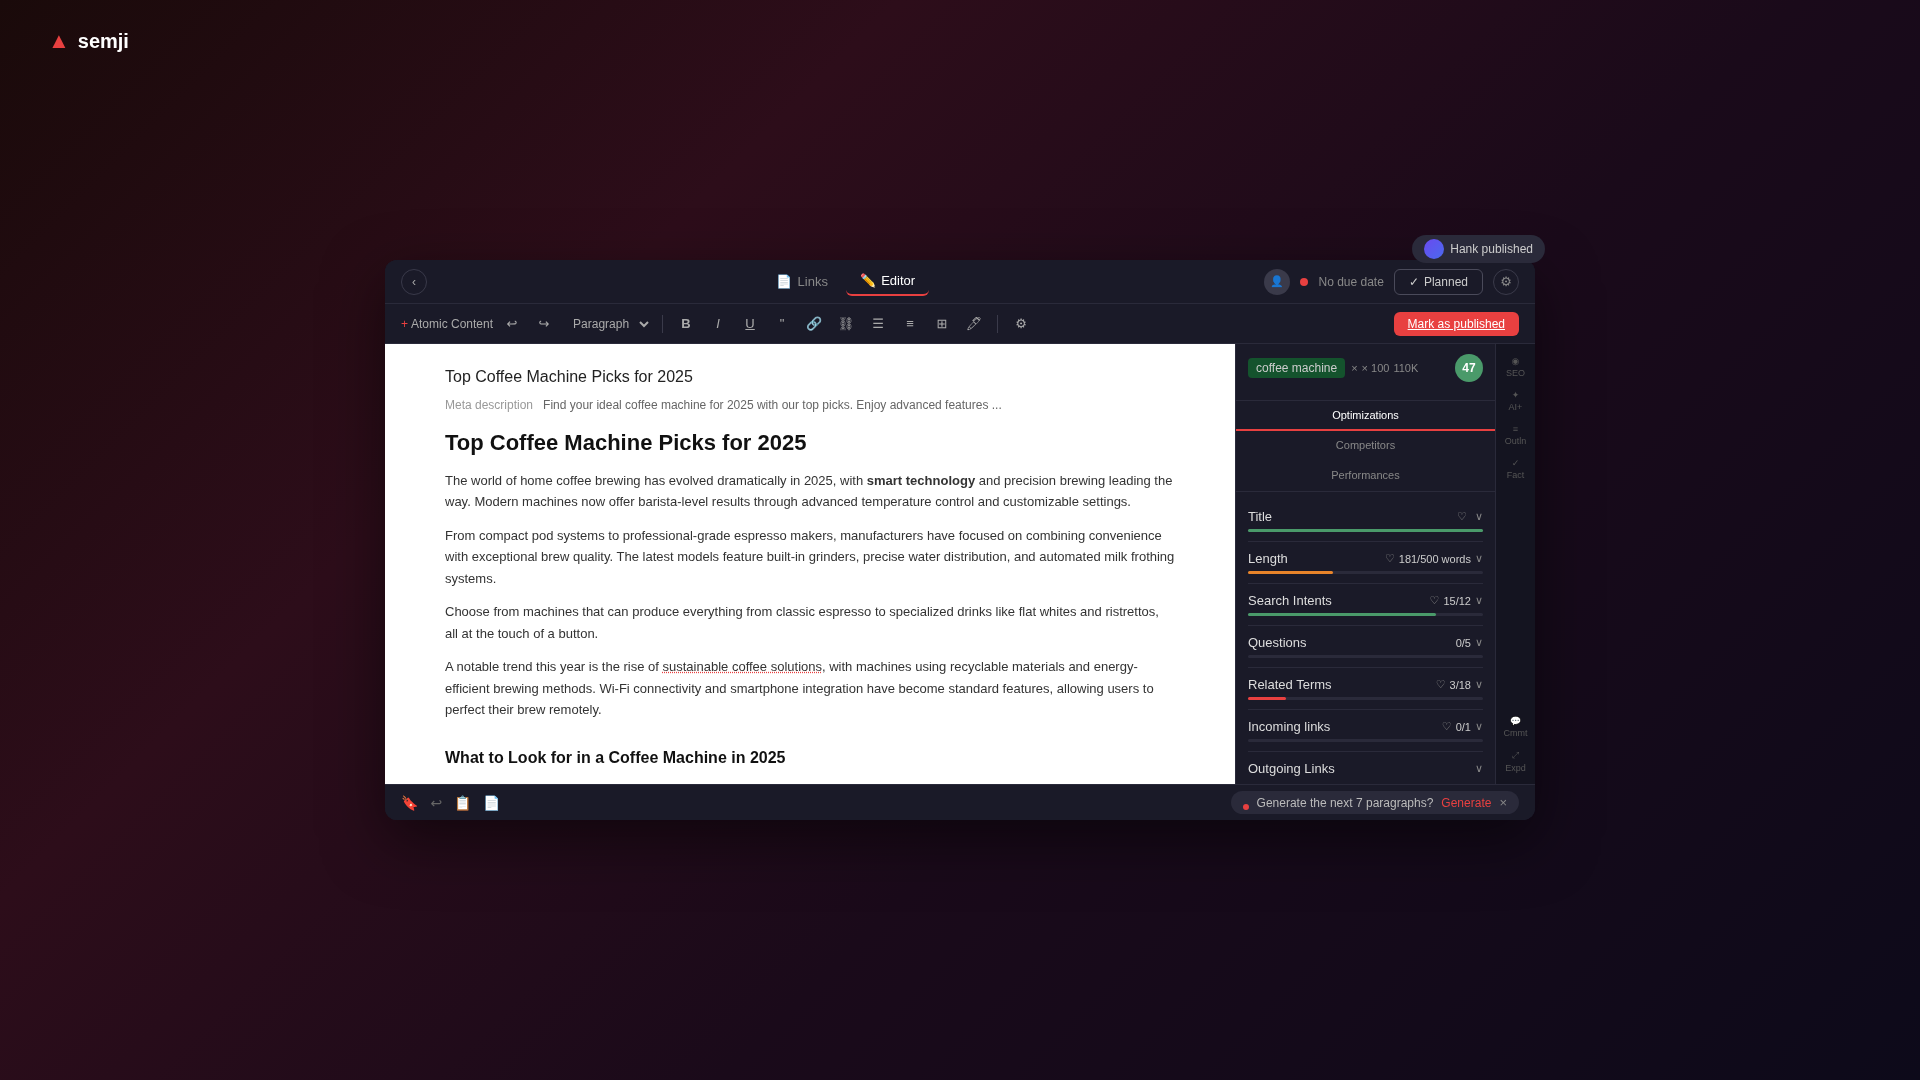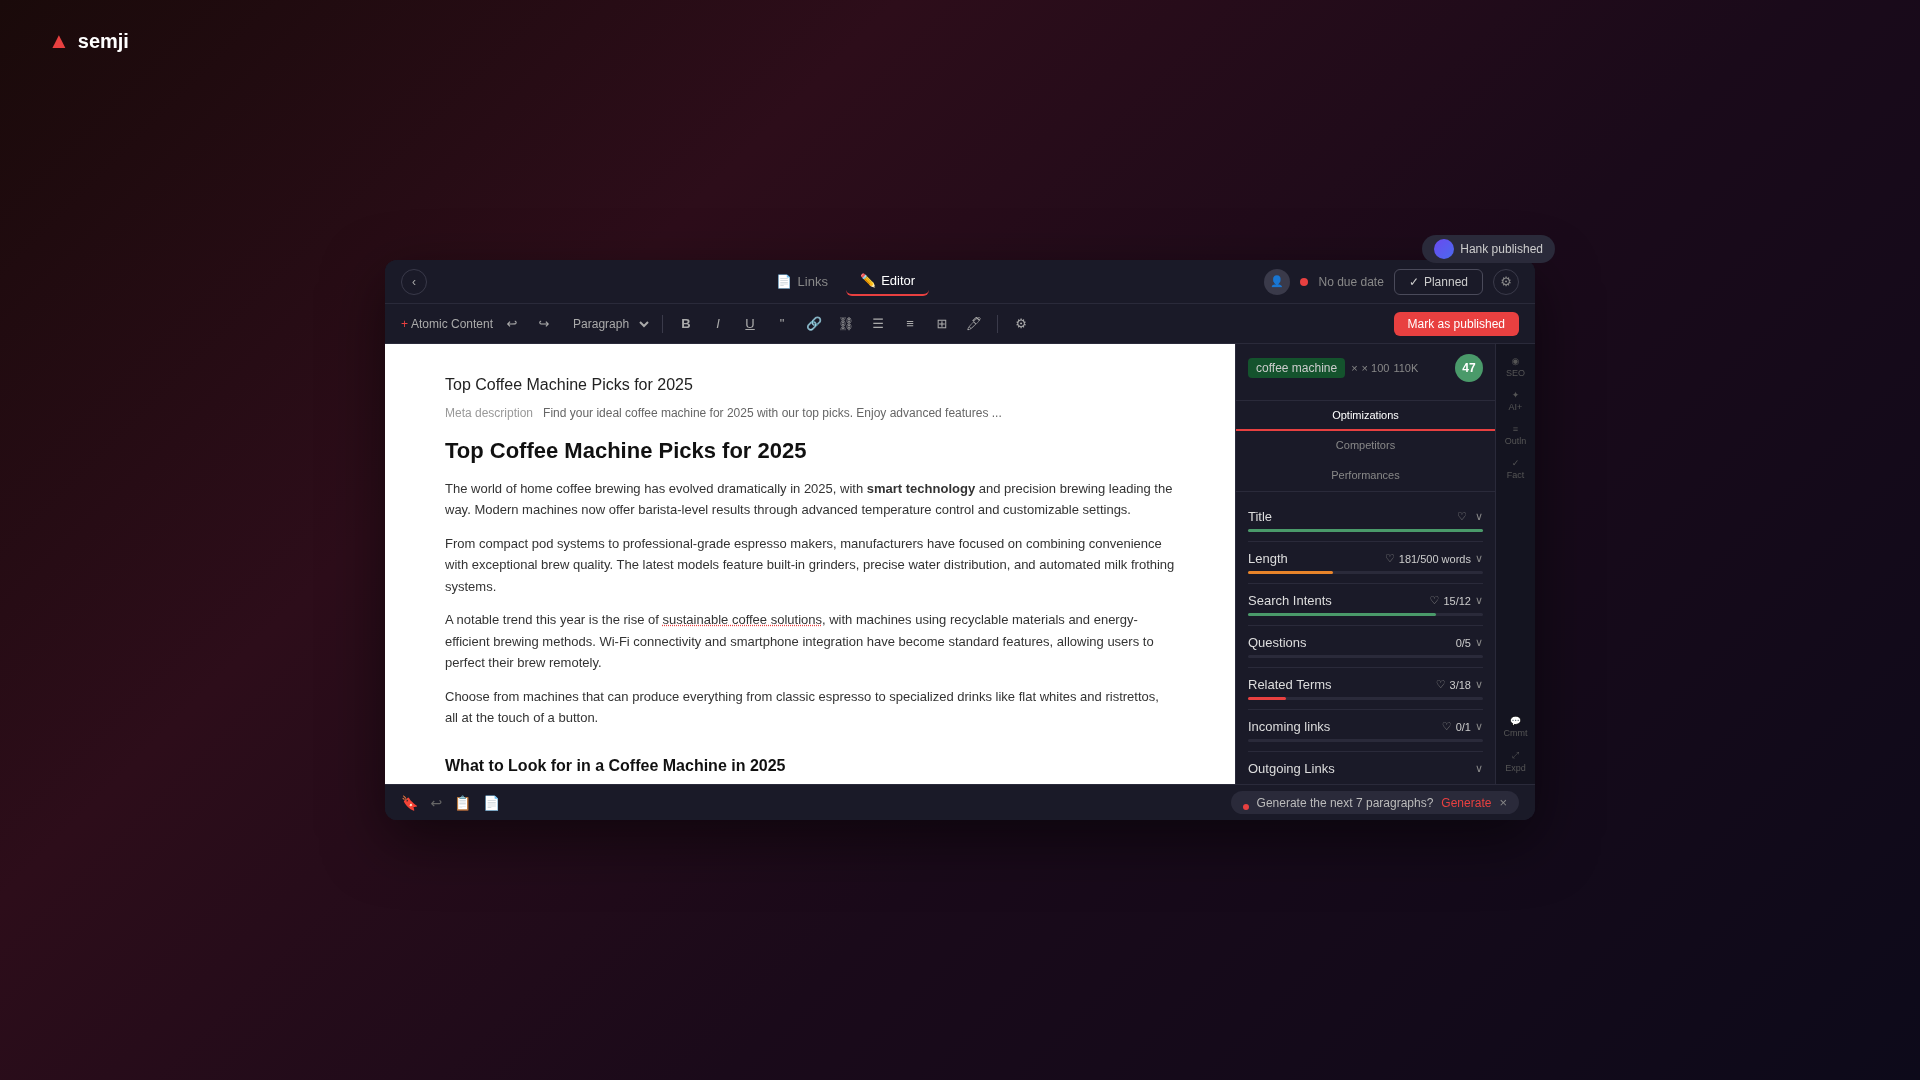--- a/index.html
+++ b/index.html
@@ -201,35 +201,36 @@
     .mark-published-btn {
       margin-left: auto;
       padding: 5px 14px;
       background: #e84040;
       border: none;
       border-radius: 6px;
       color: white;
       font-size: 12px;
       cursor: pointer;
       font-weight: 500;
+      text-decoration: underline;
     }
 
     
     .main-area {
       display: flex;
       flex: 1;
       overflow: hidden;
     }
 
     
     .editor-area {
       flex: 1;
       background: #ffffff;
       overflow-y: auto;
-      padding: 32px 60px;
+      padding: 24px 60px;
     }
     .doc-title {
       font-size: 16px;
       color: #222;
       font-weight: 500;
       margin-bottom: 12px;
     }
     .meta-description-row {
       display: flex;
       align-items: flex-start;
@@ -564,22 +565,22 @@
     <div class="editor-area">
       <div class="doc-title">Top Coffee Machine Picks for 2025</div>
       <div class="meta-description-row">
         <span class="meta-label">Meta description</span>
         <span class="meta-text">Find your ideal coffee machine for 2025 with our top picks. Enjoy advanced features ...</span>
       </div>
       <div class="article-title">Top Coffee Machine Picks for 2025</div>
       <div class="article-body">
         <p>The world of home coffee brewing has evolved dramatically in 2025, with <strong>smart technology</strong> and precision brewing leading the way. Modern machines now offer barista-level results through advanced temperature control and customizable settings.</p>
         <p>From compact pod systems to professional-grade espresso makers, manufacturers have focused on combining convenience with exceptional brew quality. The latest models feature built-in grinders, precise water distribution, and automated milk frothing systems.</p>
+        <p>Choose from machines that can produce everything from classic espresso to specialized drinks like flat whites and ristrettos, all at the touch of a button.</p>
         <p>A notable trend this year is the rise of <span class="highlight">sustainable coffee solutions</span>, with machines using recyclable materials and energy-efficient brewing methods. Wi-Fi connectivity and smartphone integration have become standard features, allowing users to perfect their brew remotely.</p>
-        <p>Choose from machines that can produce everything from classic espresso to specialized drinks like flat whites and ristrettos, all at the touch of a button.</p>
         <div class="section-heading">What to Look for in a Coffee Machine in 2025</div>
         <div class="section-heading">Best Coffee Machines by Type</div>
       </div>
     </div>
 
     <div class="right-sidebar">
       <div class="sidebar-top">
         <div class="keyword-row">
           <span class="keyword-chip">coffee machine</span>
           <span class="keyword-meta">
@@ -730,16 +731,16 @@
     <div class="generate-bar">
       <span class="generate-dot"></span>
       <span>Generate the next 7 paragraphs?</span>
       <span class="generate-link">Generate</span>
       <span class="generate-close">×</span>
     </div>
   </div>
 
 </div>
 
-<div class="hank-badge" style="position:absolute; top: 235px; right: 365px;">
+<div class="hank-badge" style="position:absolute; top: 235px; right: 375px;">
   <div class="hank-avatar"></div>
   <span>Hank published</span>
 </div>
 
 </body></html>

